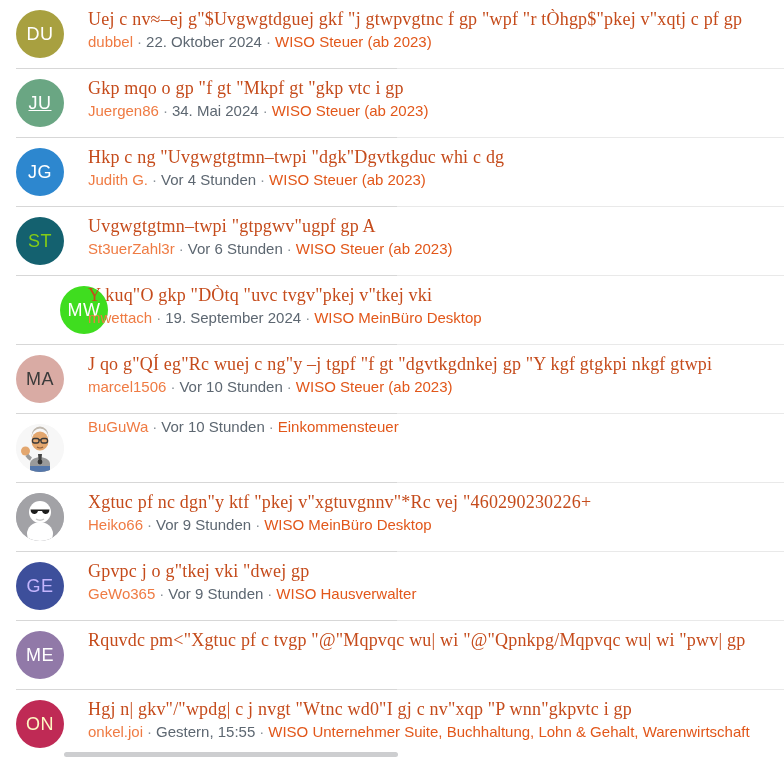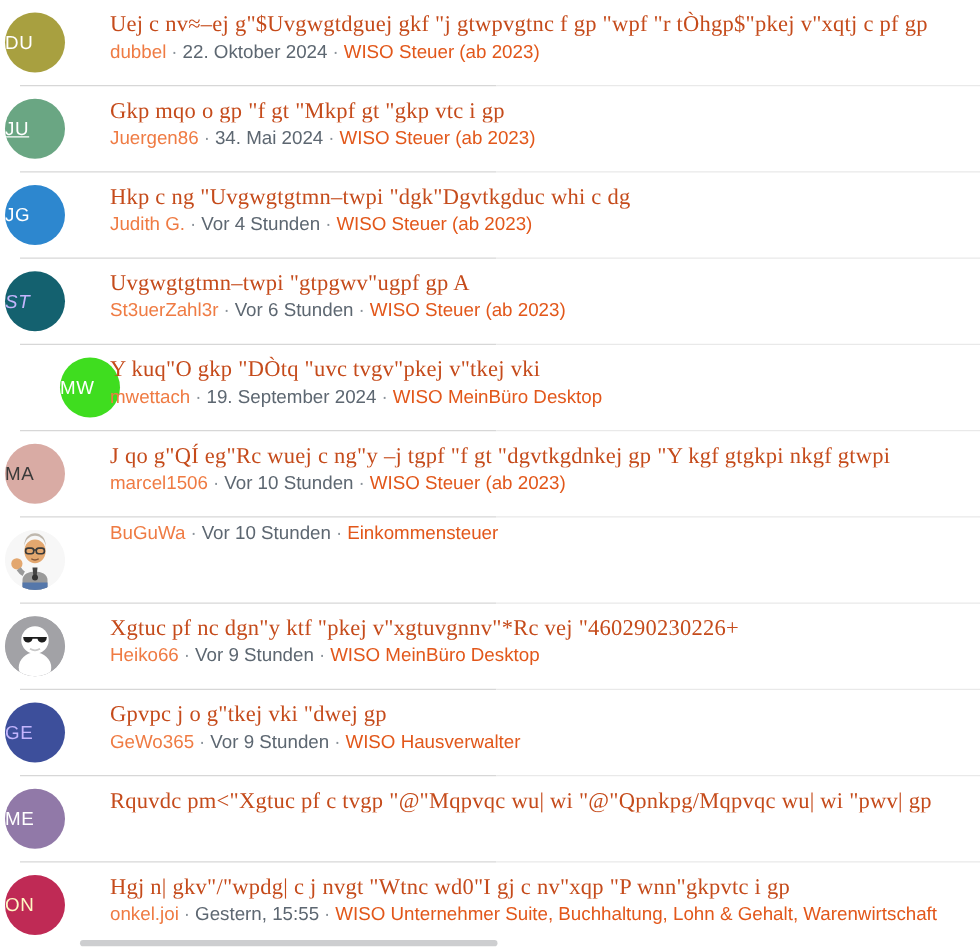--- a/index.html
+++ b/index.html
@@ -4,23 +4,23 @@
 <style>
   html,body{margin:0;padding:0;}
   body{
     width:784px;height:758px;background:#ffffff;
     font-family:"Liberation Sans",sans-serif;
     overflow:hidden;position:relative;
   }
   .topic-list{position:relative;width:784px;}
   .row{position:relative;height:69px;box-sizing:border-box;}
   .avatar{
-    position:absolute;left:4px;top:10px;width:48px;height:48px;
-    border-radius:50%;display:flex;align-items:center;justify-content:flex-start;
-    font-size:15px;color:#fff;letter-spacing:.5px;overflow:hidden;
+    position:absolute;left:16px;top:10px;width:48px;height:48px;
+    border-radius:50%;display:flex;align-items:center;justify-content:center;
+    font-size:18px;color:#fff;letter-spacing:.5px;overflow:hidden;
     user-select:none;
   }
   .avatar svg{display:block;width:48px;height:48px;}
   .content{position:absolute;left:88px;top:0;right:8px;}
   .title{
     margin-top:9px;
     font-family:"Liberation Serif","DejaVu Serif",serif;
     font-size:18px;line-height:20px;color:#c54b1b;
     white-space:nowrap;overflow:hidden;letter-spacing:.2px;
     cursor:pointer;
@@ -85,21 +85,21 @@
         <a class="user">Judith G.</a><span class="sep">·</span><span class="date">Vor 4 Stunden</span><span class="sep">·</span><a class="cat">WISO Steuer (ab 2023)</a>
       </div>
     </div>
     <div class="divider">
         <span class="seg-l"></span>
         <span class="seg-r"></span>
       </div>
   </div>
 
   <div class="row">
-    <div class="avatar" style="background: rgb(20, 97, 111); color: #c4b5fd; font-style: italic;">
+    <div class="avatar" style="background: rgb(20, 97, 111); color: #84cc16;">
         <span>ST</span>
       </div>
     <div class="content">
       <div class="title">Uvgwgtgtmn–twpi "gtpgwv"ugpf gp A</div>
       <div class="meta">
         <a class="user">St3uerZahl3r</a><span class="sep">·</span><span class="date">Vor 6 Stunden</span><span class="sep">·</span><a class="cat">WISO Steuer (ab 2023)</a>
       </div>
     </div>
     <div class="divider">
         <span class="seg-l"></span>

